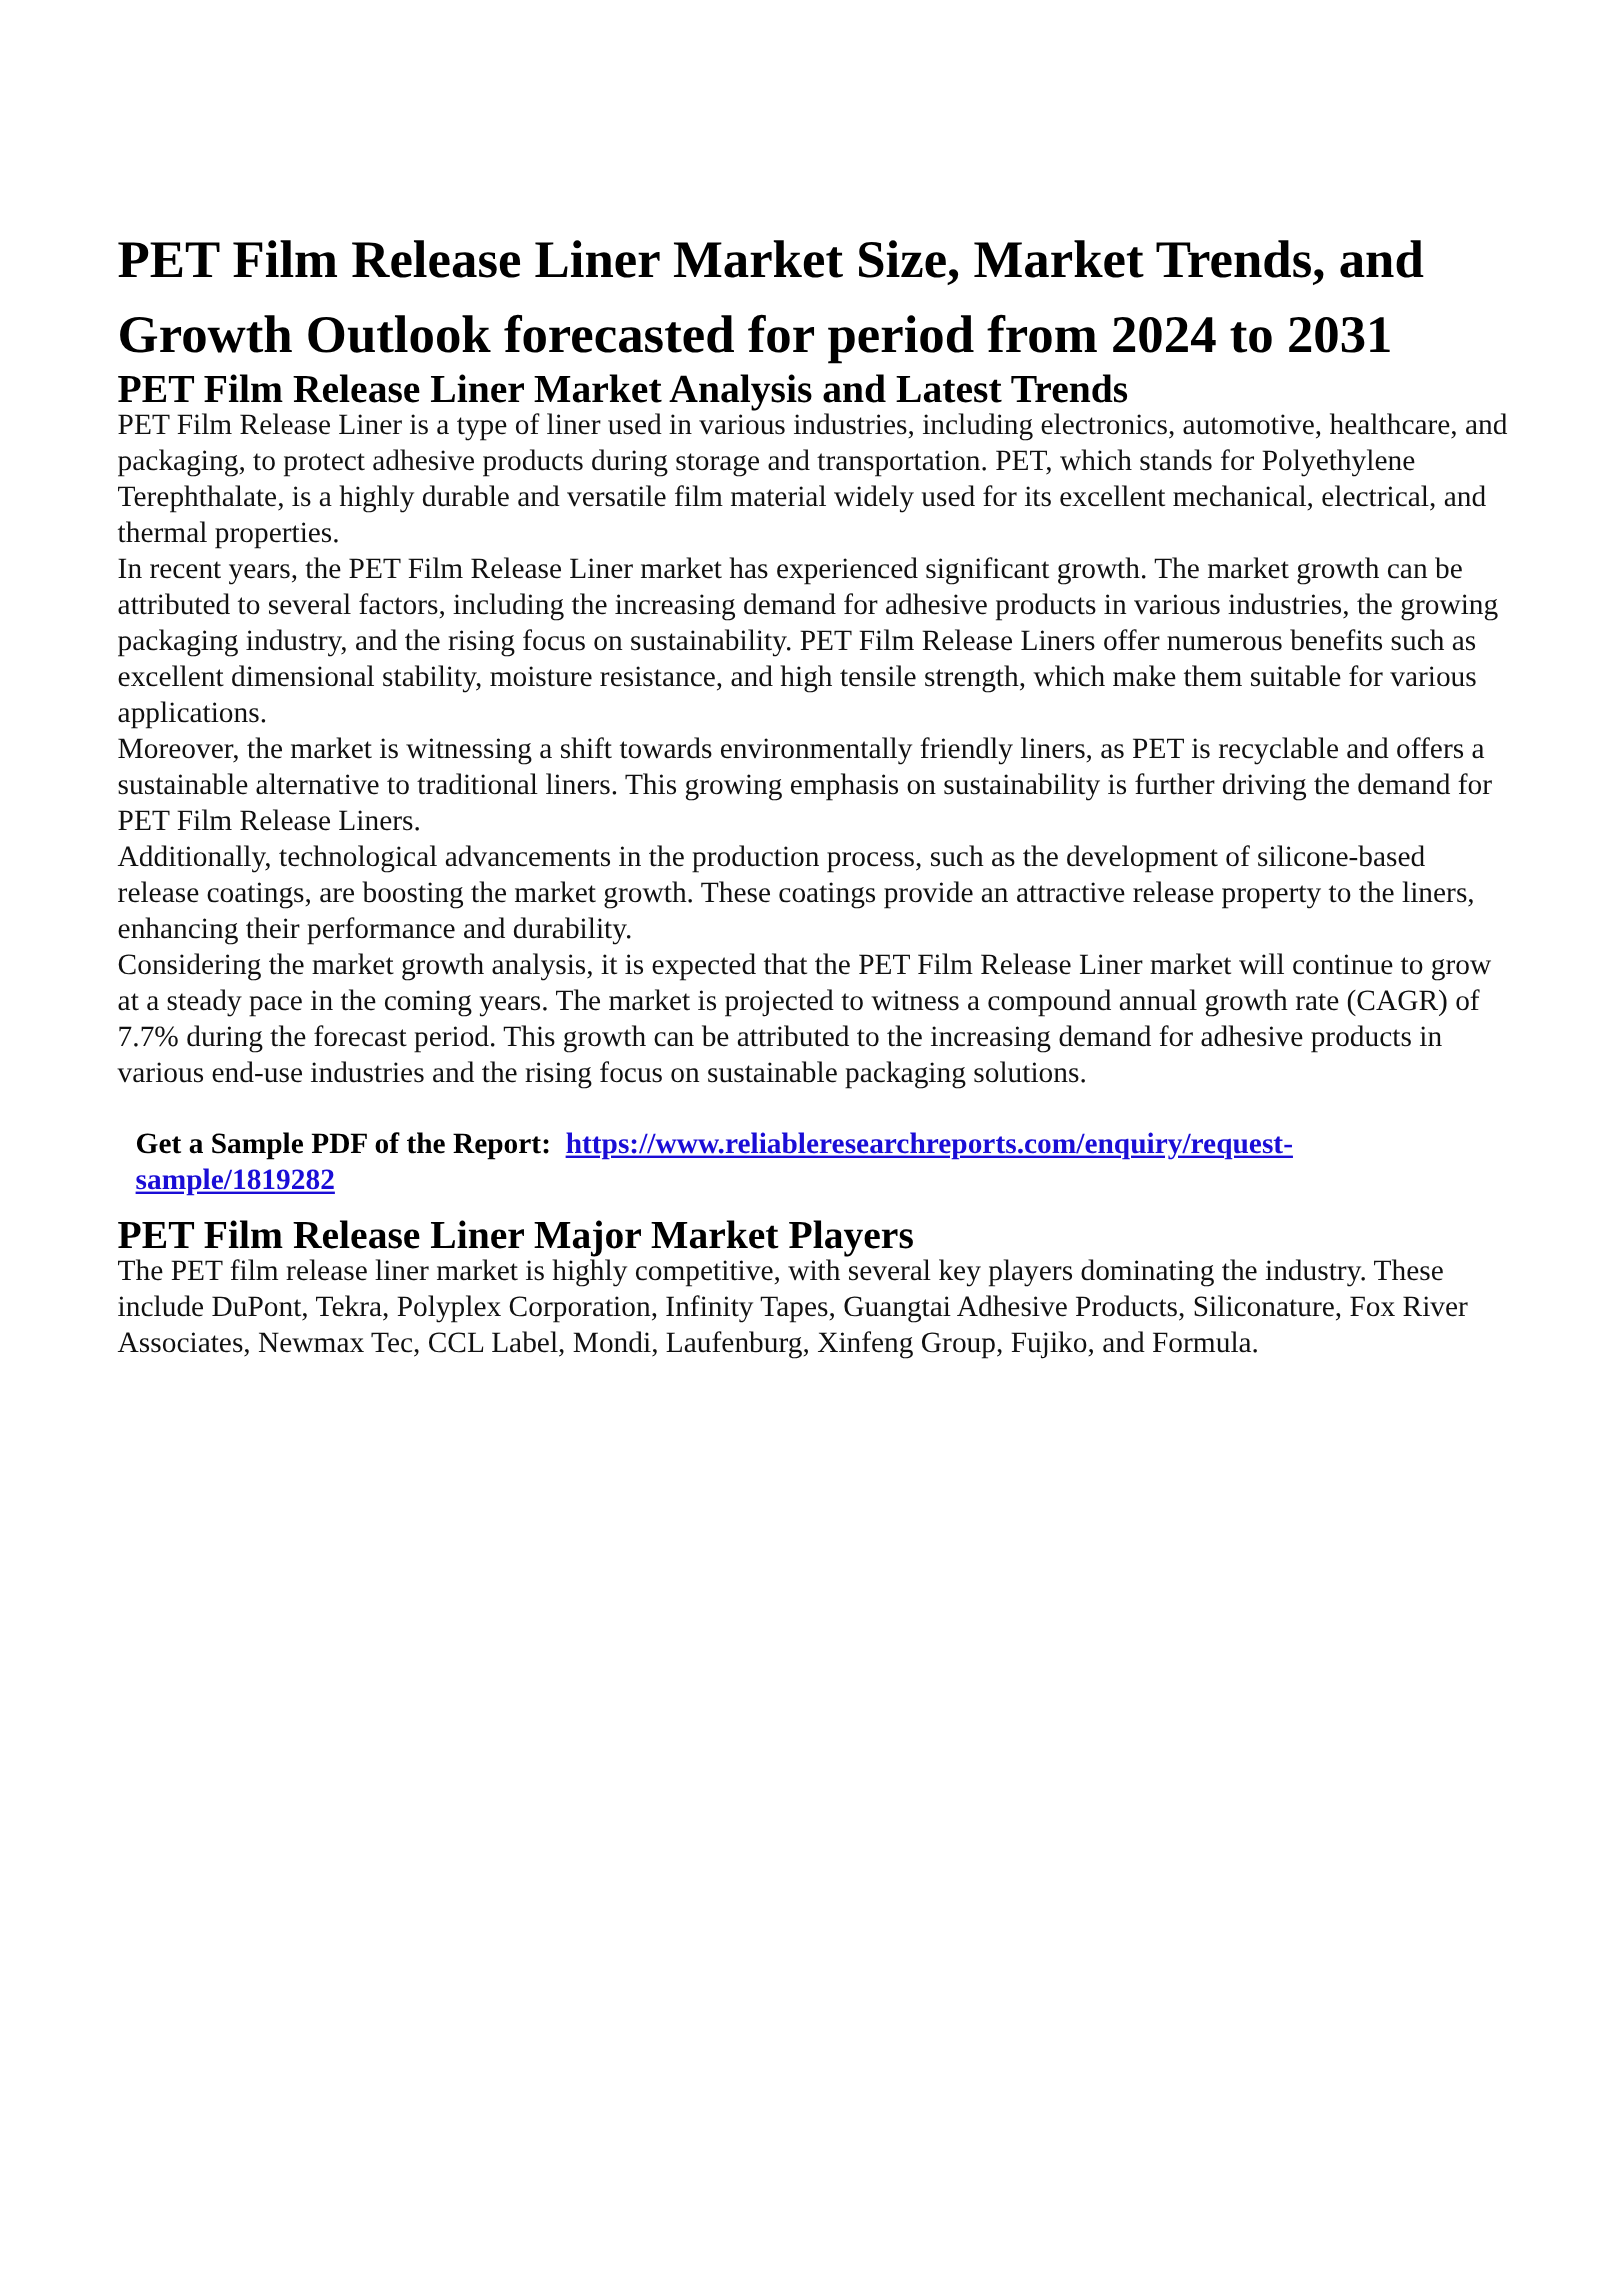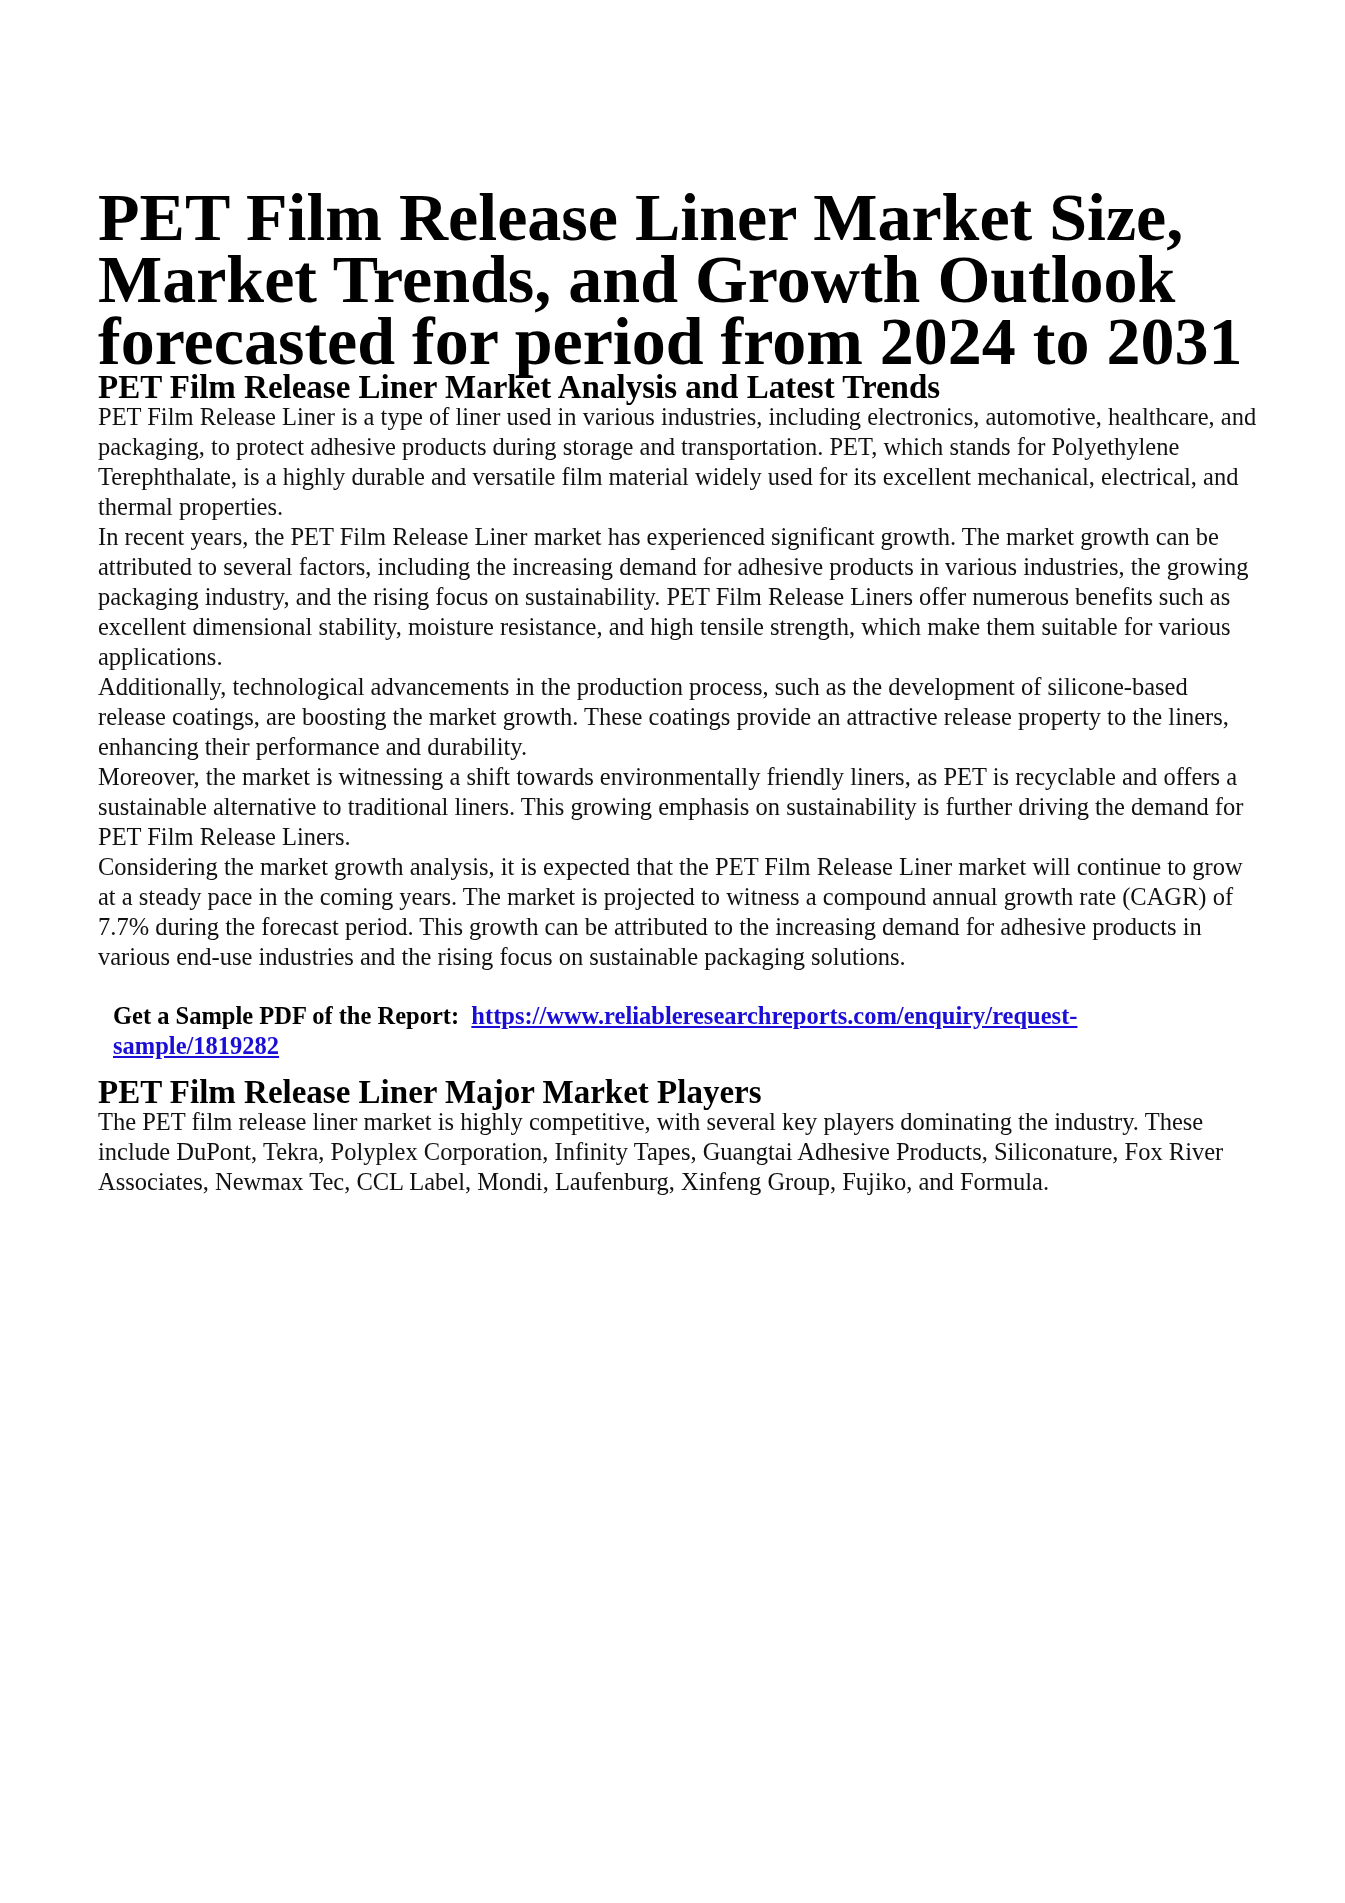--- a/index.html
+++ b/index.html
@@ -16,21 +16,21 @@
       color: #111111;
     }
     .page {
       position: absolute;
       left: 98px;
       top: 186px;
       width: 1160px;
     }
     h1.title {
       margin: 0;
-      font-size: 68px;
+      font-size: 44px;
       font-weight: bold;
       line-height: 62px;
       color: #000000;
       letter-spacing: 0px;
     }
     h2.section {
       margin: 0;
       font-size: 33px;
       font-weight: bold;
       line-height: 30px;
@@ -62,22 +62,22 @@
 </head>
 <body>
 
 <div class="page">
   <h1 class="title">PET Film Release Liner Market Size, Market Trends, and Growth Outlook forecasted for period from 2024 to 2031</h1>
 
   <h2 class="section mt-title-gap">PET Film Release Liner Market Analysis and Latest Trends</h2>
 
   <p class="body mt-sec-gap">PET Film Release Liner is a type of liner used in various industries, including electronics, automotive, healthcare, and packaging, to protect adhesive products during storage and transportation. PET, which stands for Polyethylene Terephthalate, is a highly durable and versatile film material widely used for its excellent mechanical, electrical, and thermal properties.</p>
   <p class="body mt-par-gap">In recent years, the PET Film Release Liner market has experienced significant growth. The market growth can be attributed to several factors, including the increasing demand for adhesive products in various industries, the growing packaging industry, and the rising focus on sustainability. PET Film Release Liners offer numerous benefits such as excellent dimensional stability, moisture resistance, and high tensile strength, which make them suitable for various applications.</p>
+  <p class="body mt-par-gap">Moreover, the market is witnessing a shift towards environmentally friendly liners, as PET is recyclable and offers a sustainable alternative to traditional liners. This growing emphasis on sustainability is further driving the demand for PET Film Release Liners.</p>
   <p class="body mt-par-gap">Additionally, technological advancements in the production process, such as the development of silicone-based release coatings, are boosting the market growth. These coatings provide an attractive release property to the liners, enhancing their performance and durability.</p>
-  <p class="body mt-par-gap">Moreover, the market is witnessing a shift towards environmentally friendly liners, as PET is recyclable and offers a sustainable alternative to traditional liners. This growing emphasis on sustainability is further driving the demand for PET Film Release Liners.</p>
   <p class="body mt-par-gap">Considering the market growth analysis, it is expected that the PET Film Release Liner market will continue to grow at a steady pace in the coming years. The market is projected to witness a compound annual growth rate (CAGR) of 7.7% during the forecast period. This growth can be attributed to the increasing demand for adhesive products in various end-use industries and the rising focus on sustainable packaging solutions.</p>
 
   <p class="cta mt-par-gap"><span>Get a Sample PDF of the Report: </span>&nbsp;<a href="#">https://www.reliableresearchreports.com/enquiry/request-sample/1819282</a></p>
 
   <h2 class="section mt-big-gap">PET Film Release Liner Major Market Players</h2>
 
   <p class="body mt-sec-gap">The PET film release liner market is highly competitive, with several key players dominating the industry. These include DuPont, Tekra, Polyplex Corporation, Infinity Tapes, Guangtai Adhesive Products, Siliconature, Fox River Associates, Newmax Tec, CCL Label, Mondi, Laufenburg, Xinfeng Group, Fujiko, and Formula.</p>
 </div>
 
 </body></html>

